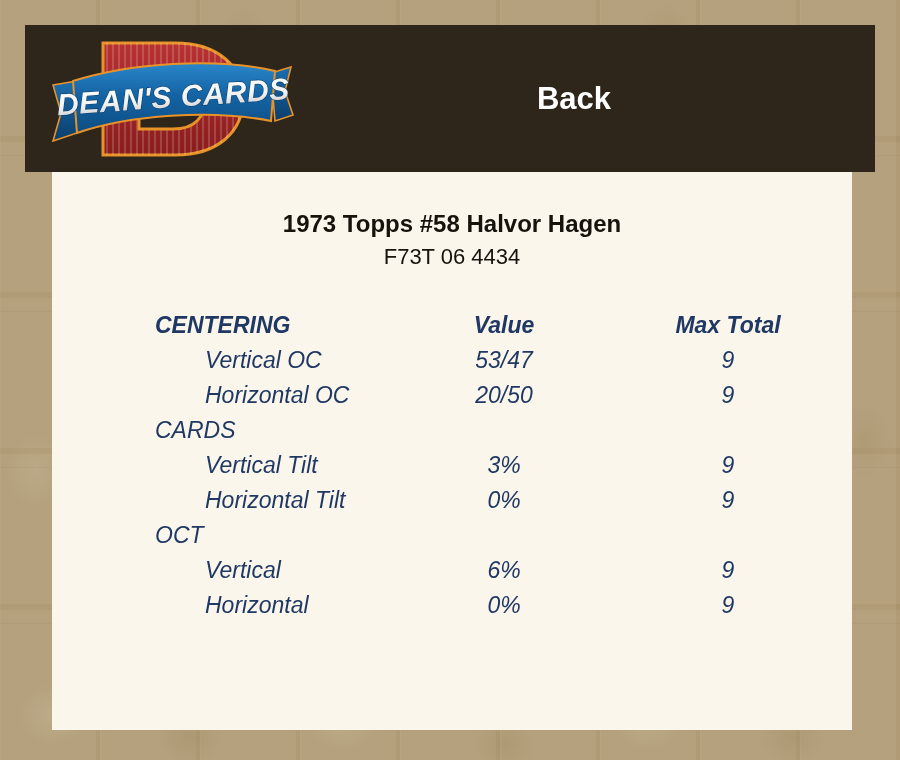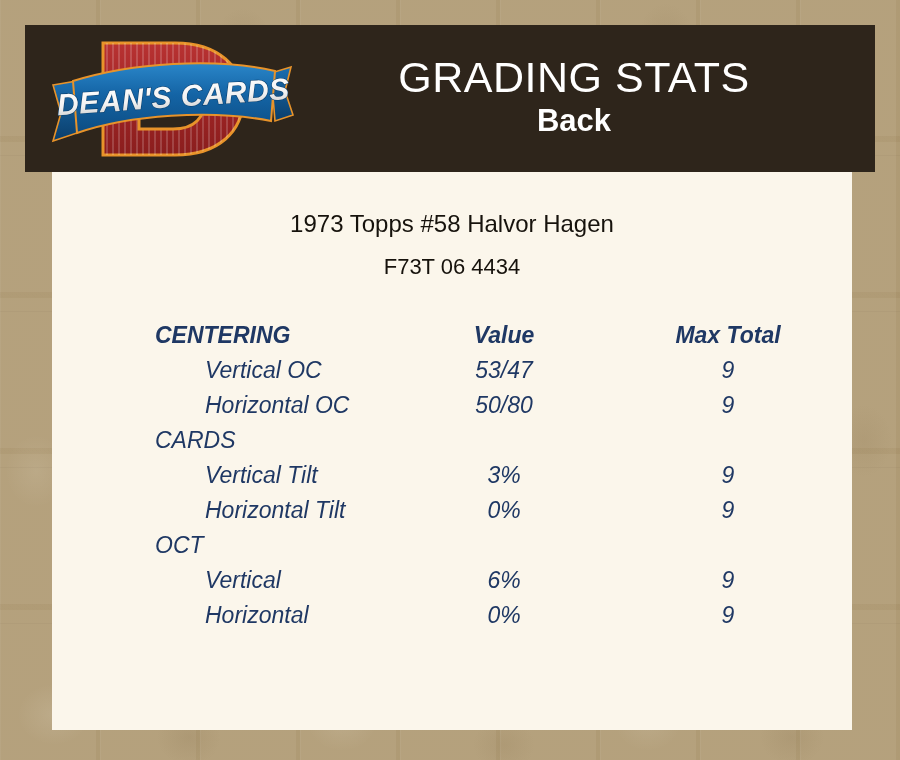--- a/index.html
+++ b/index.html
@@ -107,25 +107,25 @@
     top: 172px;
     width: 800px;
     height: 558px;
     background-color: #fbf6eb;
   }
 
   #card-title {
     margin-top: 38px;
     text-align: center;
     font-size: 24px;
-    font-weight: normal;
+    font-weight: bold;
     color: #16120c;
   }
   #card-serial {
-    margin-top: 16px;
+    margin-top: 6px;
     text-align: center;
     font-size: 22px;
     color: #16120c;
   }
 
   
   #stats-table {
     margin-top: 38px;
     width: 100%;
     border-collapse: collapse;
@@ -226,21 +226,20 @@
         <path d="M248 38 L228 44 L232 92 L250 86 L242 62 Z" fill="url(#banGradDark)" stroke="#e8932a" stroke-width="1.6"></path>
 
         <path d="M30 52 C88 34 172 28 232 42 L228 92 C168 80 86 86 34 104 Z" fill="url(#banGrad)" stroke="#e8932a" stroke-width="2"></path>
 
         <text x="131" y="78" text-anchor="middle" font-family="'Liberation Sans', sans-serif" font-size="30" font-weight="bold" font-style="italic" letter-spacing="0.5" fill="url(#txtGrad)" stroke="#0a3e6b" stroke-width="1.1" paint-order="stroke" transform="rotate(-4 131 78)">DEAN'S CARDS</text>
       </g>
     </svg>
   </div>
 
   <div id="header-titles">
-    <div id="header-title">GRADING STATS</div>
     <div id="header-subtitle">Back</div>
   </div>
 
 </div>
 
 <div id="content-panel">
 
   <div id="card-title">1973 Topps #58 Halvor Hagen</div>
 
   <div id="card-serial">F73T 06 4434</div>
@@ -259,21 +258,21 @@
       </tr>
     </thead>
     <tbody id="stats-body">
         <tr>
           <td class="row-label">Vertical OC</td>
           <td class="row-value">53/47</td>
           <td class="row-grade">9</td>
         </tr>
         <tr>
           <td class="row-label">Horizontal OC</td>
-          <td class="row-value">50/80</td>
+          <td class="row-value">20/50</td>
           <td class="row-grade">9</td>
         </tr>
         <tr class="section-head">
           <td colspan="3">CARDS</td>
         </tr>
         <tr>
           <td class="row-label">Vertical Tilt</td>
           <td class="row-value">3%</td>
           <td class="row-grade">9</td>
         </tr>

